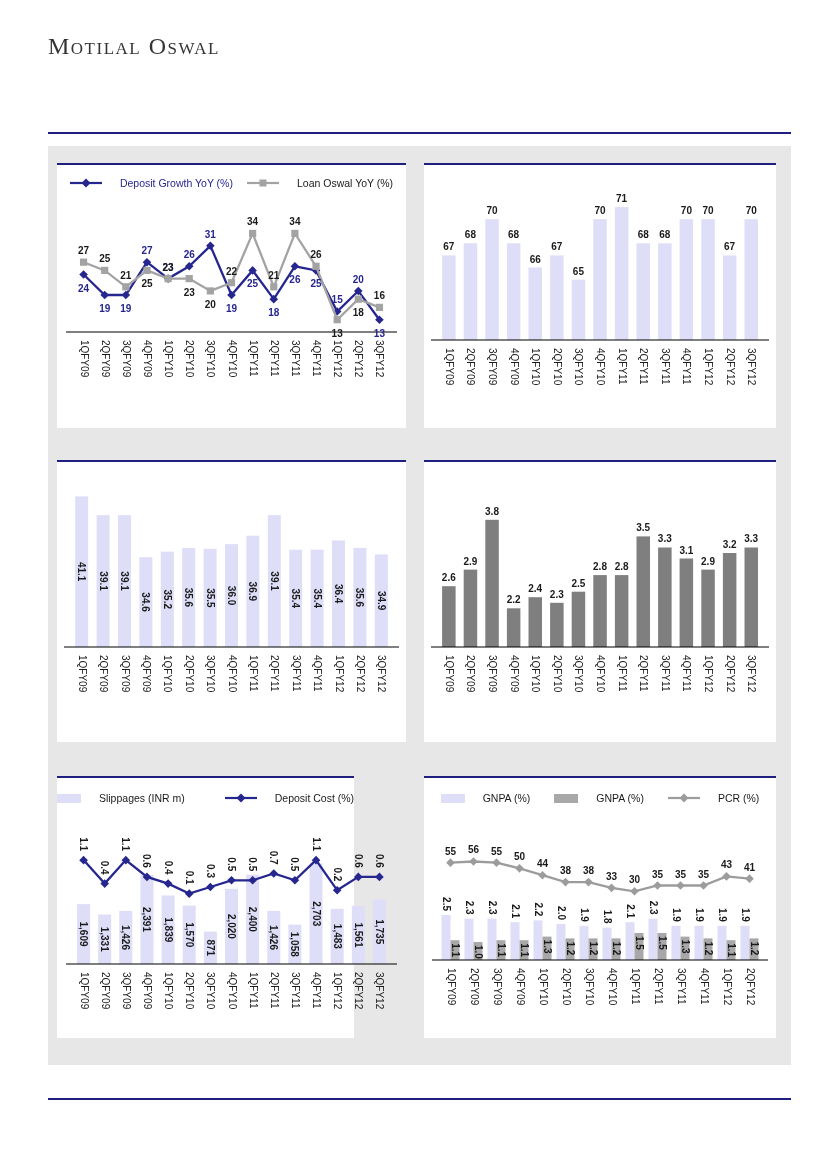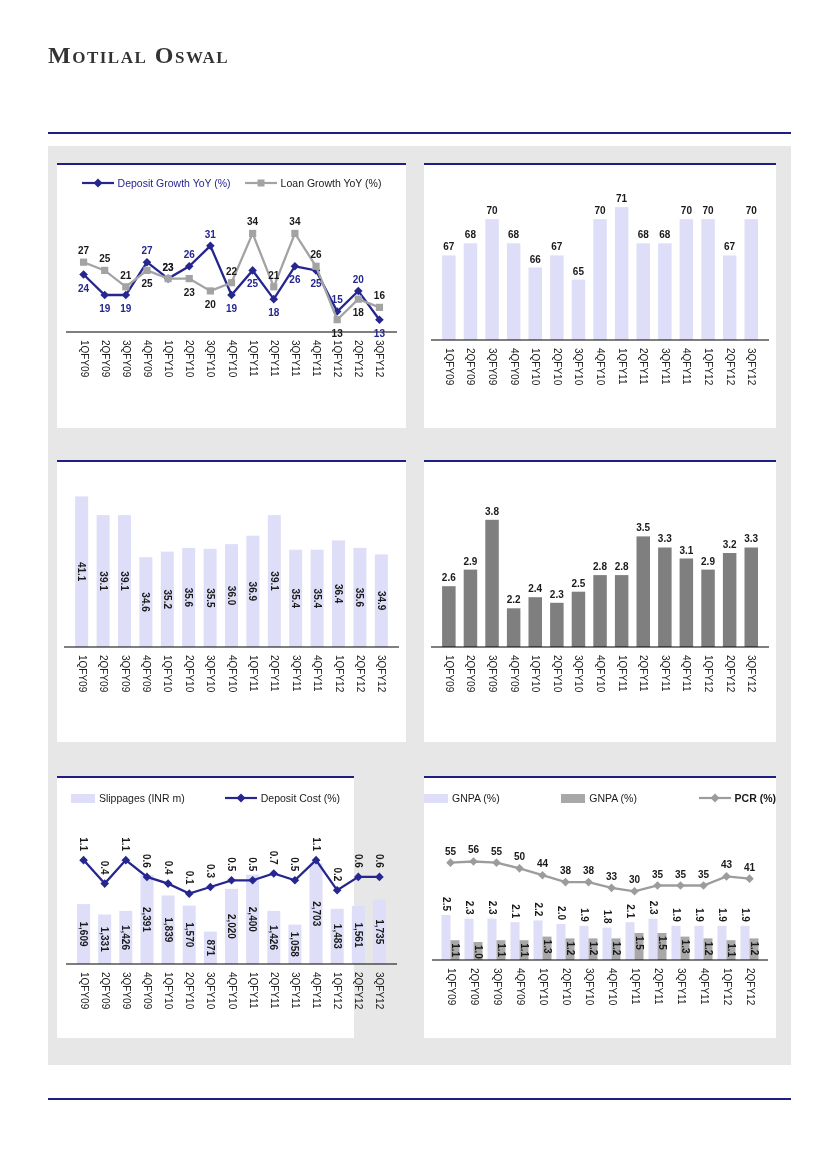--- a/index.html
+++ b/index.html
@@ -1,26 +1,26 @@
 <!DOCTYPE html>
 <html><head>
 <meta charset="utf-8">
 <style>
   html,body{margin:0;padding:0;background:#fff;}
   .page{position:relative;width:826px;height:1169px;background:#fff;overflow:hidden;
         font-family:"Liberation Sans",sans-serif;}
-  .brand{position:absolute;left:48px;top:42px;font-family:"Liberation Serif",serif;
-         font-variant:small-caps;font-size:24px;font-weight:700;letter-spacing:1.5px;color:#333;}
+  .brand{position:absolute;left:48px;top:33px;font-family:"Liberation Serif",serif;
+         font-variant:small-caps;font-size:24px;font-weight:400;letter-spacing:1.5px;color:#333;}
   .rule{position:absolute;left:48px;width:743px;height:2px;background:#1f1f80;}
   .rule-top{top:132px;}
   .rule-bottom{top:1098px;}
   .charts-wrap{position:absolute;left:48px;top:146px;width:743px;height:919px;background:#e7e7e7;}
   .chart-box{position:absolute;background:#fff;border-top:2px solid #1f1f80;box-sizing:border-box;}
   .legend{position:absolute;left:0;right:0;display:flex;justify-content:center;align-items:center;z-index:2;}
-  .lg-item{display:flex;align-items:center;gap:4px;font-size:10.5px;color:#1a1a1a;white-space:nowrap;}
+  .lg-item{display:flex;align-items:center;gap:18px;font-size:10.5px;color:#1a1a1a;white-space:nowrap;}
   .swatch{display:inline-block;width:24px;height:9px;}
   svg.plot{position:absolute;left:0;top:0;}
   svg.plot text{font-family:"Liberation Sans",sans-serif;}
   svg.plot text.vlab{font-size:10px;font-weight:700;}
   svg.plot text.xlab{font-size:10px;fill:#1a1a1a;}
 </style>
 </head>
 <body>
 
 <div class="page">
@@ -35,21 +35,21 @@
               <line x1="0" y1="6" x2="32" y2="6" stroke="#26268f" stroke-width="2.2"></line>
               <path d="M 16 1.5 L 20.5 6 L 16 10.5 L 11.5 6 Z" fill="#26268f"></path>
             </svg>
             <span style="color: rgb(38, 38, 143);">Deposit Growth YoY (%)</span>
           </span>
           <span class="lg-item">
             <svg width="32" height="12">
               <line x1="0" y1="6" x2="32" y2="6" stroke="#a3a3a3" stroke-width="2.2"></line>
               <rect x="12.5" y="2.5" width="7" height="7" fill="#a3a3a3"></rect>
             </svg>
-            <span style="color: rgb(26, 26, 26);">Loan Growth YoY (%)</span>
+            <span style="color: rgb(26, 26, 26);">Loan Oswal YoY (%)</span>
           </span>
         </div>
       <svg class="plot" width="349" height="263" viewBox="0 0 349 263">
           <line x1="9" x2="340" y1="167" y2="167" stroke="#000" stroke-width="1.2"></line>
           <polyline points="26.6,109.5 47.7,130.0 68.8,130.0 90.0,97.2 111.1,113.6 132.2,101.3 153.4,80.8 174.5,130.0 195.6,105.4 216.8,134.1 237.9,101.3 259.0,105.4 280.2,146.5 301.3,125.9 322.4,154.7" fill="none" stroke="#26268f" stroke-width="2.3"></polyline>
           <path d="M 26.566666666666666 105.2 L 30.866666666666667 109.5 L 26.566666666666666 113.8 L 22.266666666666666 109.5 Z" fill="#26268f"></path>
           <path d="M 47.7 125.73571428571428 L 52 130.03571428571428 L 47.7 134.3357142857143 L 43.400000000000006 130.03571428571428 Z" fill="#26268f"></path>
           <path d="M 68.83333333333333 125.73571428571428 L 73.13333333333333 130.03571428571428 L 68.83333333333333 134.3357142857143 L 64.53333333333333 130.03571428571428 Z" fill="#26268f"></path>
           <path d="M 89.96666666666667 92.87857142857143 L 94.26666666666667 97.17857142857143 L 89.96666666666667 101.47857142857143 L 85.66666666666667 97.17857142857143 Z" fill="#26268f"></path>
           <path d="M 111.1 109.30714285714286 L 115.39999999999999 113.60714285714286 L 111.1 117.90714285714286 L 106.8 113.60714285714286 Z" fill="#26268f"></path>
@@ -367,35 +367,35 @@
           <text x="192.63333333333333" y="194" text-anchor="start" transform="rotate(90 192.63333333333333 194)" class="xlab">1QFY11</text>
           <text x="213.76666666666665" y="194" text-anchor="start" transform="rotate(90 213.76666666666665 194)" class="xlab">2QFY11</text>
           <text x="234.9" y="194" text-anchor="start" transform="rotate(90 234.9 194)" class="xlab">3QFY11</text>
           <text x="256.0333333333333" y="194" text-anchor="start" transform="rotate(90 256.0333333333333 194)" class="xlab">4QFY11</text>
           <text x="277.1666666666667" y="194" text-anchor="start" transform="rotate(90 277.1666666666667 194)" class="xlab">1QFY12</text>
           <text x="298.3" y="194" text-anchor="start" transform="rotate(90 298.3 194)" class="xlab">2QFY12</text>
           <text x="319.43333333333334" y="194" text-anchor="start" transform="rotate(90 319.43333333333334 194)" class="xlab">3QFY12</text>
         </svg>
     </div>
     <div class="chart-box" style="left: 376px; top: 630px; width: 352px; height: 262px;">
-      <div class="legend" style="top: 14px; gap: 24px; justify-content: space-between;">
+      <div class="legend" style="top: 14px; gap: 24px;">
           <span class="lg-item">
             <span class="swatch" style="background: rgb(222, 222, 248);"></span>
             <span style="color: rgb(26, 26, 26);">GNPA (%)</span>
           </span>
           <span class="lg-item">
             <span class="swatch" style="background: rgb(168, 168, 168);"></span>
             <span style="color: rgb(26, 26, 26);">GNPA (%)</span>
           </span>
           <span class="lg-item">
             <svg width="32" height="12">
               <line x1="0" y1="6" x2="32" y2="6" stroke="#9c9c9c" stroke-width="2.2"></line>
               <path d="M 16 1.5 L 20.5 6 L 16 10.5 L 11.5 6 Z" fill="#9c9c9c"></path>
             </svg>
-            <span style="color: rgb(26, 26, 26); font-weight: bold;">PCR (%)</span>
+            <span style="color: rgb(26, 26, 26);">PCR (%)</span>
           </span>
         </div>
       <svg class="plot" width="352" height="260" viewBox="0 0 352 260">
           <rect x="17.5" y="137.0" width="9" height="45.0" fill="#dedef8"></rect>
           <rect x="40.5" y="140.6" width="9" height="41.4" fill="#dedef8"></rect>
           <rect x="63.5" y="140.6" width="9" height="41.4" fill="#dedef8"></rect>
           <rect x="86.5" y="144.2" width="9" height="37.8" fill="#dedef8"></rect>
           <rect x="109.5" y="142.4" width="9" height="39.6" fill="#dedef8"></rect>
           <rect x="132.5" y="146.0" width="9" height="36.0" fill="#dedef8"></rect>
           <rect x="155.5" y="147.8" width="9" height="34.2" fill="#dedef8"></rect>

